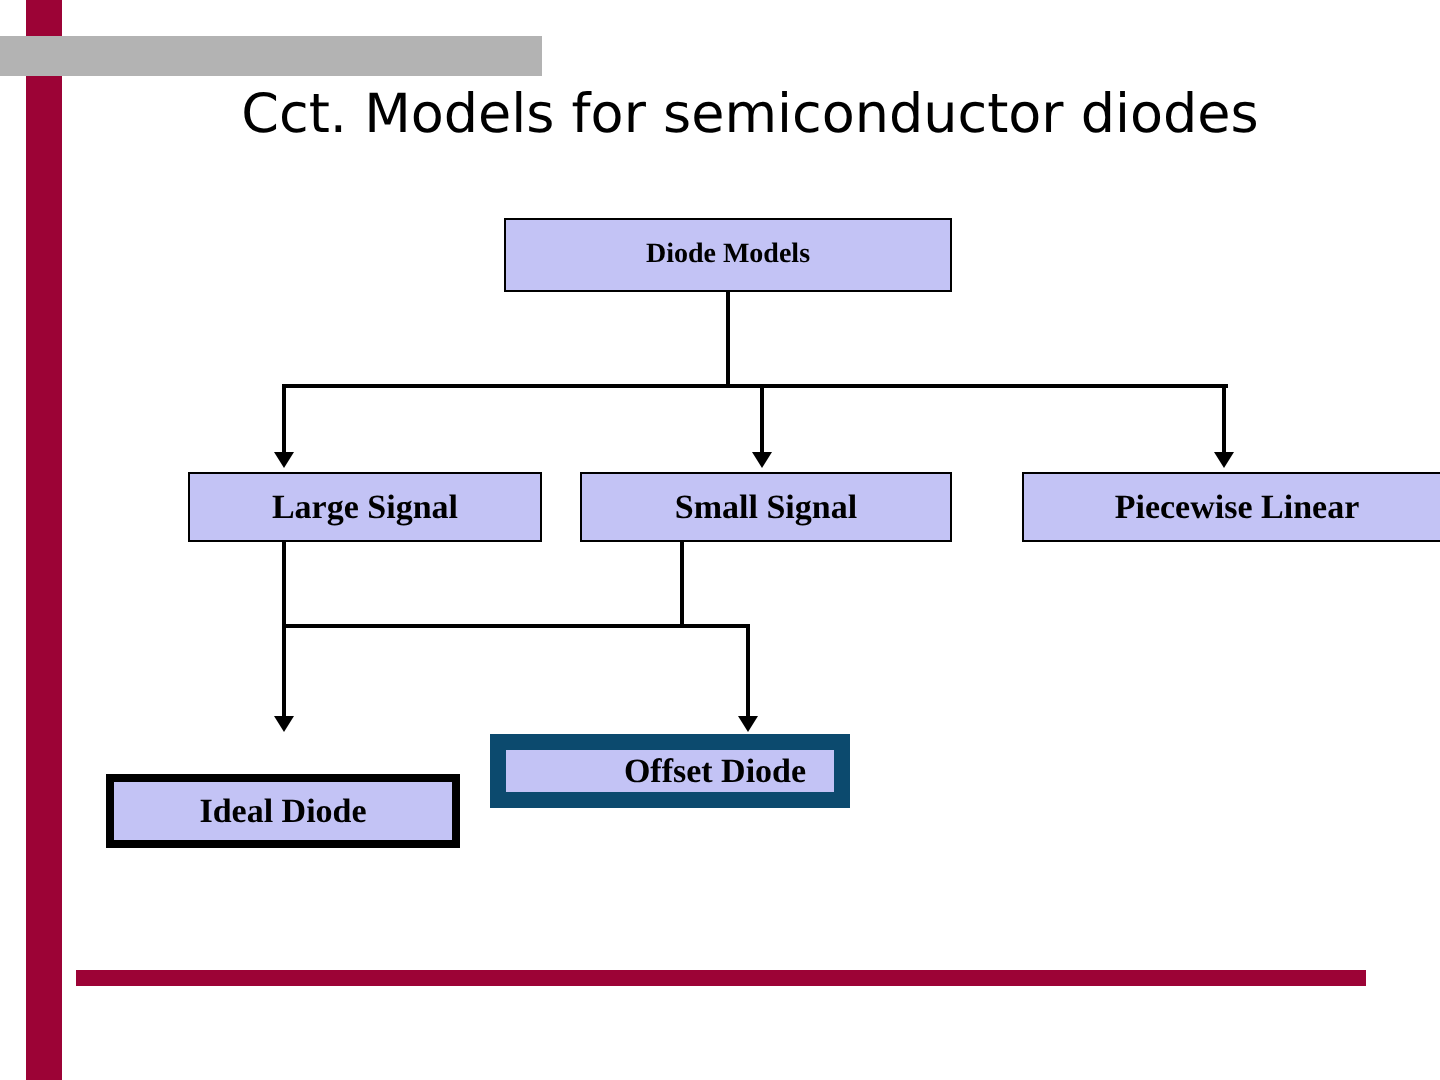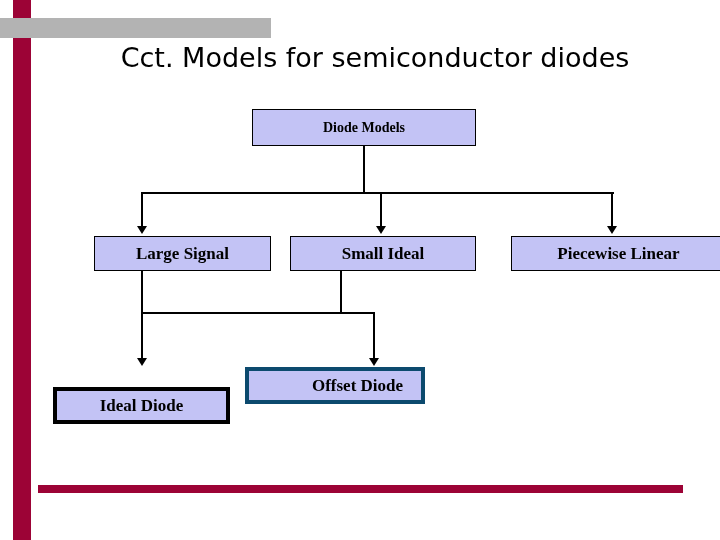--- a/index.html
+++ b/index.html
@@ -66,21 +66,21 @@
     font-family: "Liberation Serif", "DejaVu Serif", serif;
     font-weight: bold;
     color: #000000;
     display: flex;
     align-items: center;
     justify-content: center;
     text-align: center;
     white-space: nowrap;
   }
   .node.thick-black { border: 4px solid #000000; }
-  .node.thick-red   { border: 4px solid #0c4a6e; padding-left: 45px; }
+  .node.thick-red   { border: 8px solid #0c4a6e; padding-left: 45px; }
 
   #node-root       { left: 252px; top: 109px; width: 224px; height: 37px; font-size: 14px; }
   #node-large      { left:  53px; top: 236px; width: 177px; height: 35px; font-size: 17px; margin-left: 41px; }
   #node-small      { left: 290px; top: 236px; width: 186px; height: 35px; font-size: 17px; }
   #node-piecewise  { left: 511px; top: 236px; width: 215px; height: 35px; font-size: 17px; }
   #node-ideal      { left:  53px; top: 367px; width: 177px; height: 37px; font-size: 17px; margin-top: 20px; }
   #node-offset     { left: 245px; top: 367px; width: 180px; height: 37px; font-size: 17px; }
 
   
   .conn {
@@ -146,21 +146,21 @@
   <div class="conn conn-h" id="bus-2"></div>
   <div class="conn conn-v" id="drop-ideal"></div>
   <div class="conn conn-v" id="drop-offset"></div>
   <div class="arrow-head" id="head-ideal"></div>
   <div class="arrow-head" id="head-offset"></div>
 
   <div class="node" id="node-root">Diode Models</div>
 
   <div class="node" id="node-large">Large Signal</div>
 
-  <div class="node" id="node-small">Small Ideal</div>
+  <div class="node" id="node-small">Small Signal</div>
 
   <div class="node" id="node-piecewise">Piecewise Linear</div>
 
   <div class="node thick-black" id="node-ideal">Ideal Diode</div>
 
   <div class="node thick-red" id="node-offset">Offset Diode</div>
 
   <div class="bottom-rule"></div>
 
 </div>

